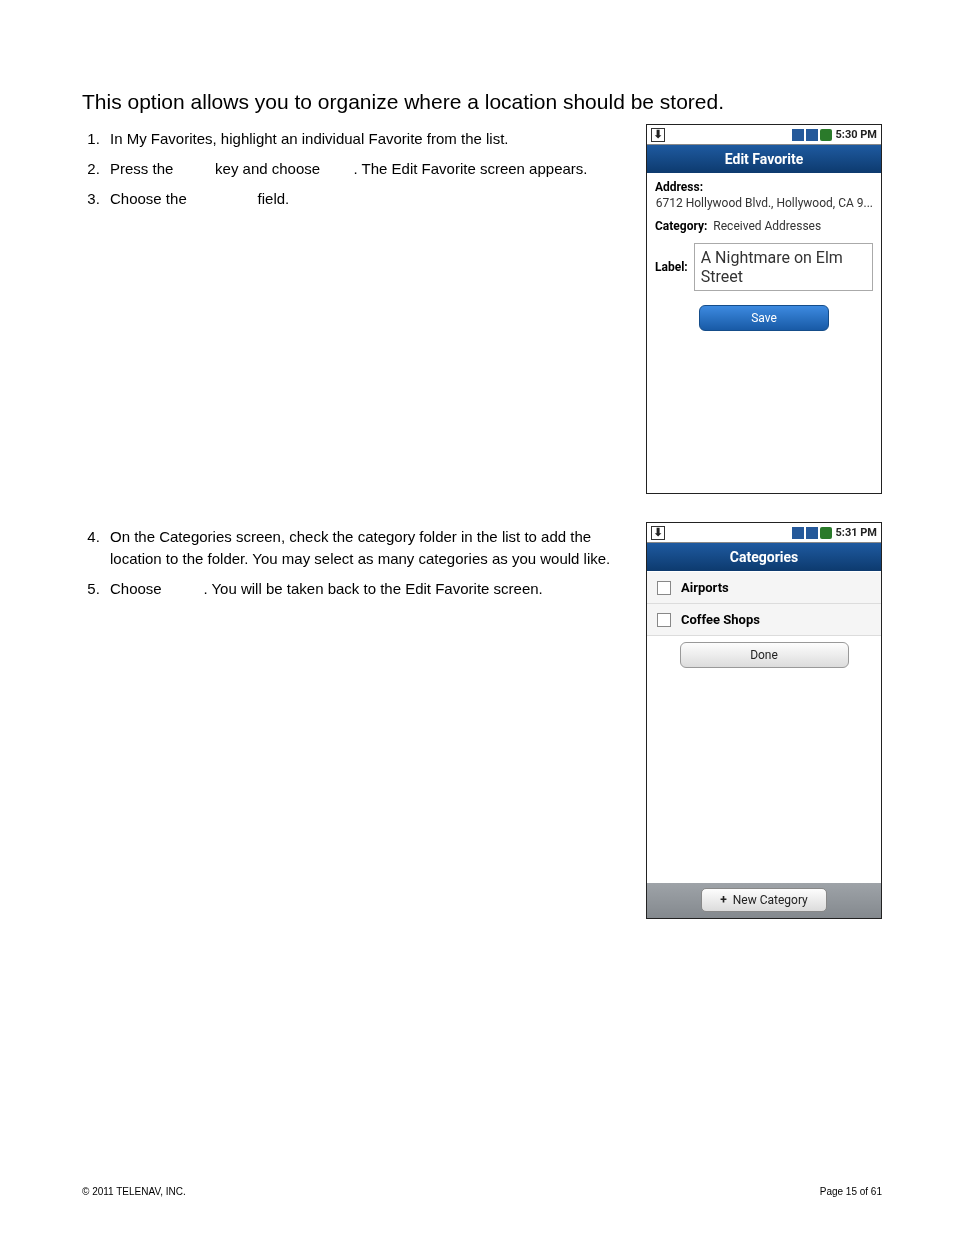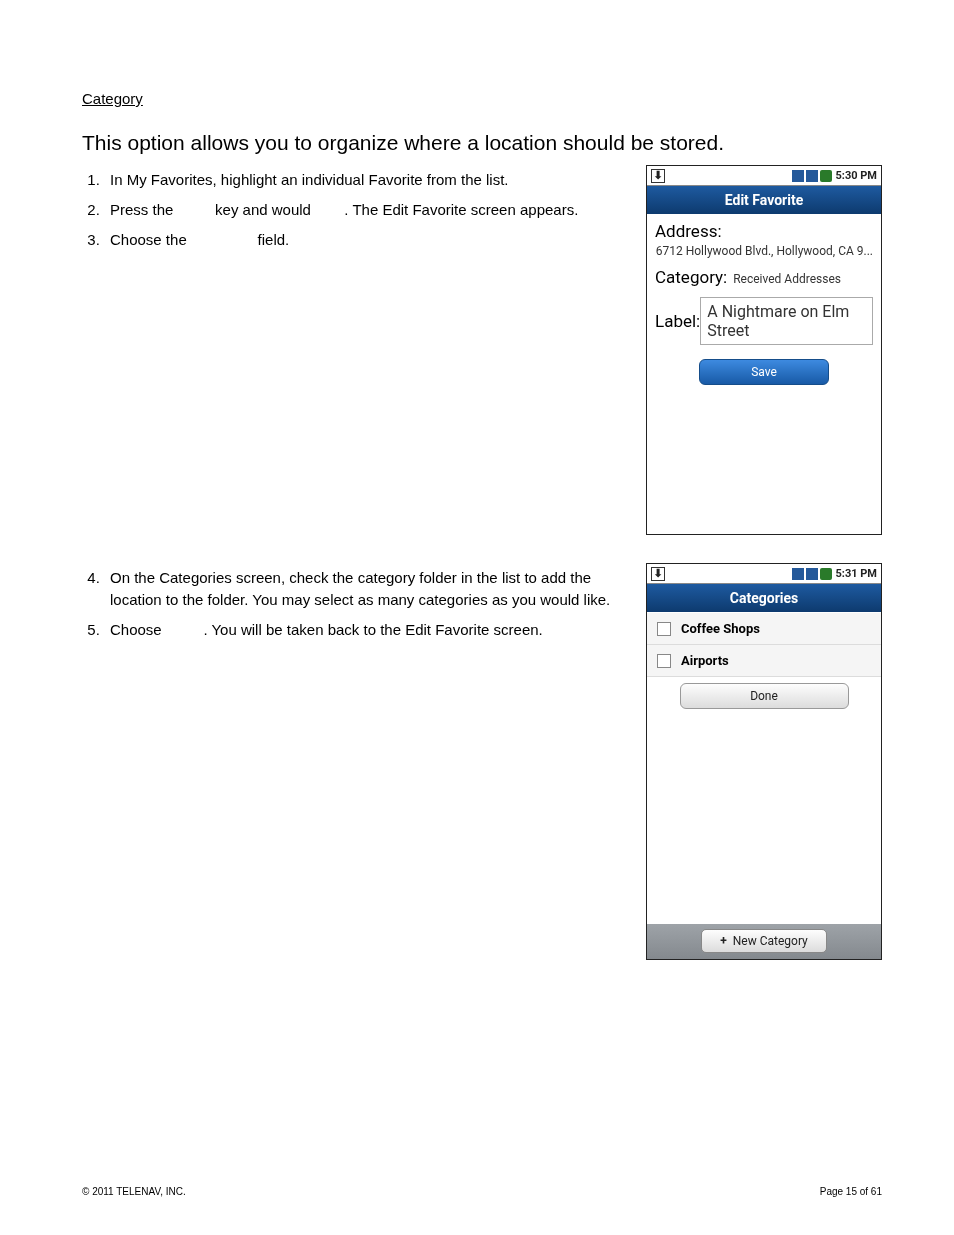--- a/index.html
+++ b/index.html
@@ -86,26 +86,26 @@
     background: linear-gradient(#1e5aa0, #0d3a6e);
     color: #fff;
     font-weight: bold;
     text-align: center;
     padding: 6px 0;
     font-size: 14px;
   }
   .phone-body {
     padding: 6px 8px 0 8px;
   }
-  .field-label { font-weight: normal; font-size: 17px; }
+  .field-label { font-weight: bold; font-size: 12px; }
   .field-value { font-size: 12px; color: #333; text-align: right; }
   .addr-block { margin-bottom: 8px; line-height: 1.35; }
   .cat-line { margin-bottom: 10px; font-size: 12px; }
   .cat-line .field-label { display: inline; }
-  .label-row { display: flex; align-items: center; margin-bottom: 14px; }
+  .label-row { display: flex; align-items: center; gap: 6px; margin-bottom: 14px; }
   .label-input {
     flex: 1;
     border: 1px solid #aaa;
     background: #fff;
     padding: 4px 6px;
     font-size: 16px;
     color: #333;
   }
   .round-btn {
     display: block;
@@ -173,31 +173,30 @@
     bottom: 38px;
     font-size: 10px;
     display: flex;
     justify-content: space-between;
   }
 </style>
 </head>
 <body>
 
 <div class="page">
-  <div class="section-title">Category</div>
   <div class="intro">This option allows you to organize where a location should be stored.</div>
 
   <div class="content-row">
     <div class="text-col">
       <ol class="steps" start="1">
         <li>In My Favorites, highlight an individual Favorite from the list.</li>
         <li>
           <span>Press the </span>
           <span>&nbsp;&nbsp;&nbsp;&nbsp;&nbsp;&nbsp;&nbsp;&nbsp;</span>
-          <span> key and would </span>
+          <span> key and choose </span>
           <span>&nbsp;&nbsp;&nbsp;&nbsp;&nbsp;&nbsp;</span>
           <span>. The Edit Favorite screen appears.</span>
         </li>
         <li>
           <span>Choose the </span>
           <span>&nbsp;&nbsp;&nbsp;&nbsp;&nbsp;&nbsp;&nbsp;&nbsp;&nbsp;&nbsp;&nbsp;&nbsp;&nbsp;&nbsp;&nbsp;</span>
           <span> field.</span>
         </li>
       </ol>
     </div>
@@ -251,25 +250,25 @@
         <span class="status-icon blue"></span>
         <span class="status-icon blue"></span>
         <span class="status-icon green"></span>
         <span style="margin-left:4px;">5:31 PM</span>
       </div>
       <div class="phone-titlebar">Categories</div>
 
       <div class="cat-list">
         <div class="cat-item">
           <span class="chk"></span>
-          <span>Coffee Shops</span>
+          <span>Airports</span>
         </div>
         <div class="cat-item">
           <span class="chk"></span>
-          <span>Airports</span>
+          <span>Coffee Shops</span>
         </div>
       </div>
 
       <div class="done-holder">
         <div class="round-btn gray-btn" style="width:169px;text-align:center;">Done</div>
       </div>
 
       <div class="new-cat-bar">
         <span class="new-cat-btn">
           <span style="font-weight:bold;">+</span>&nbsp;

